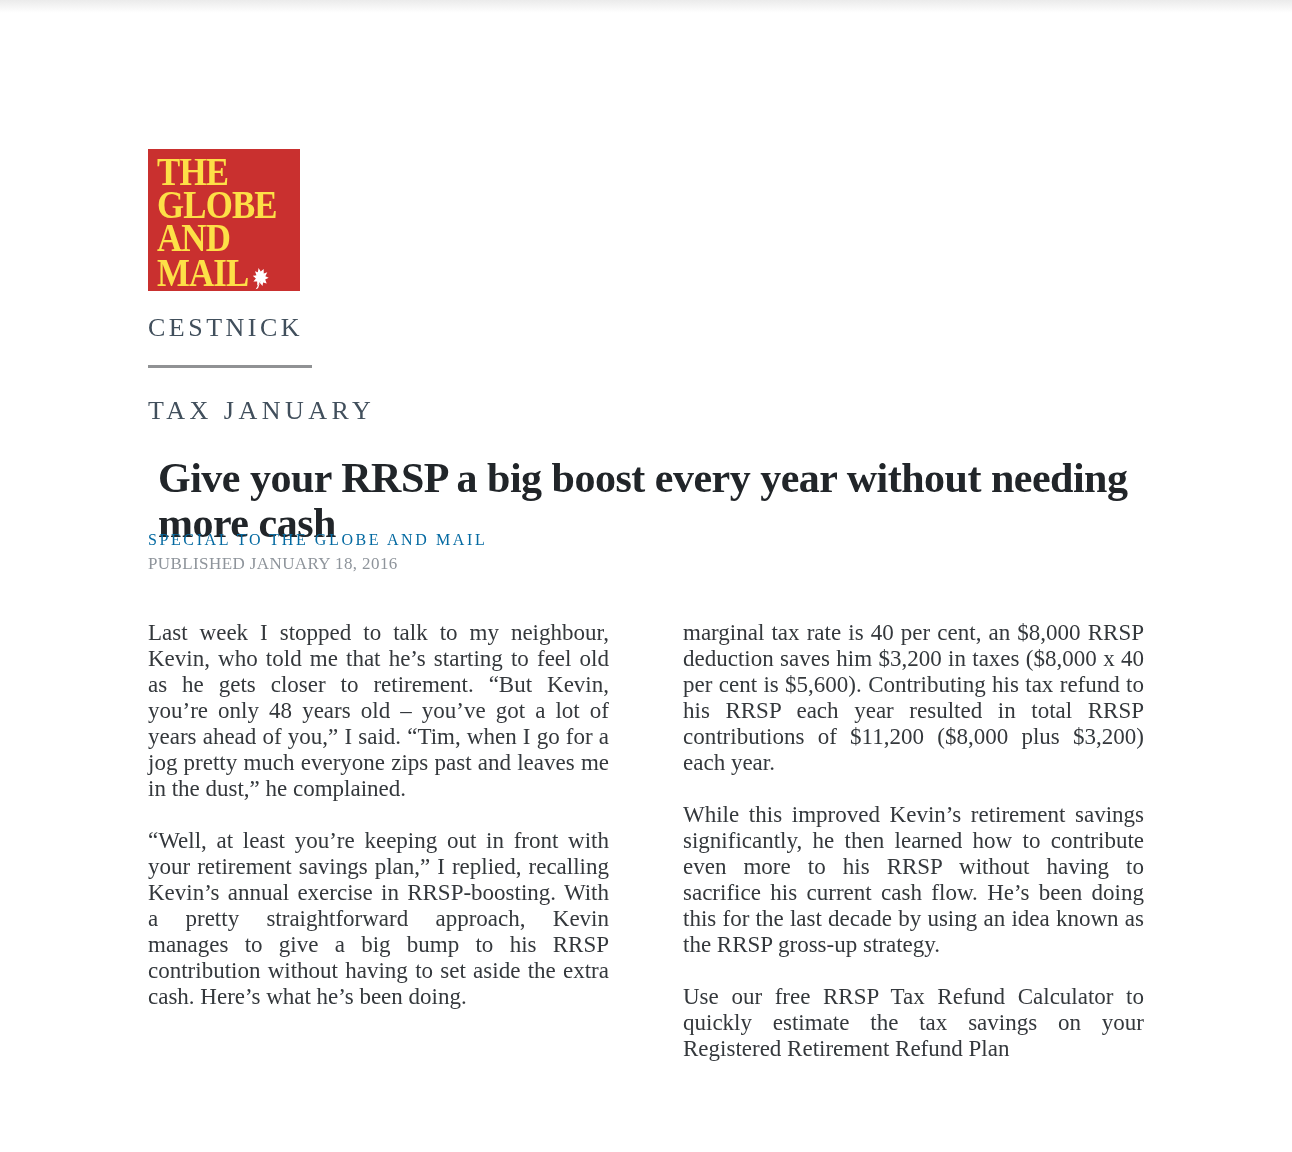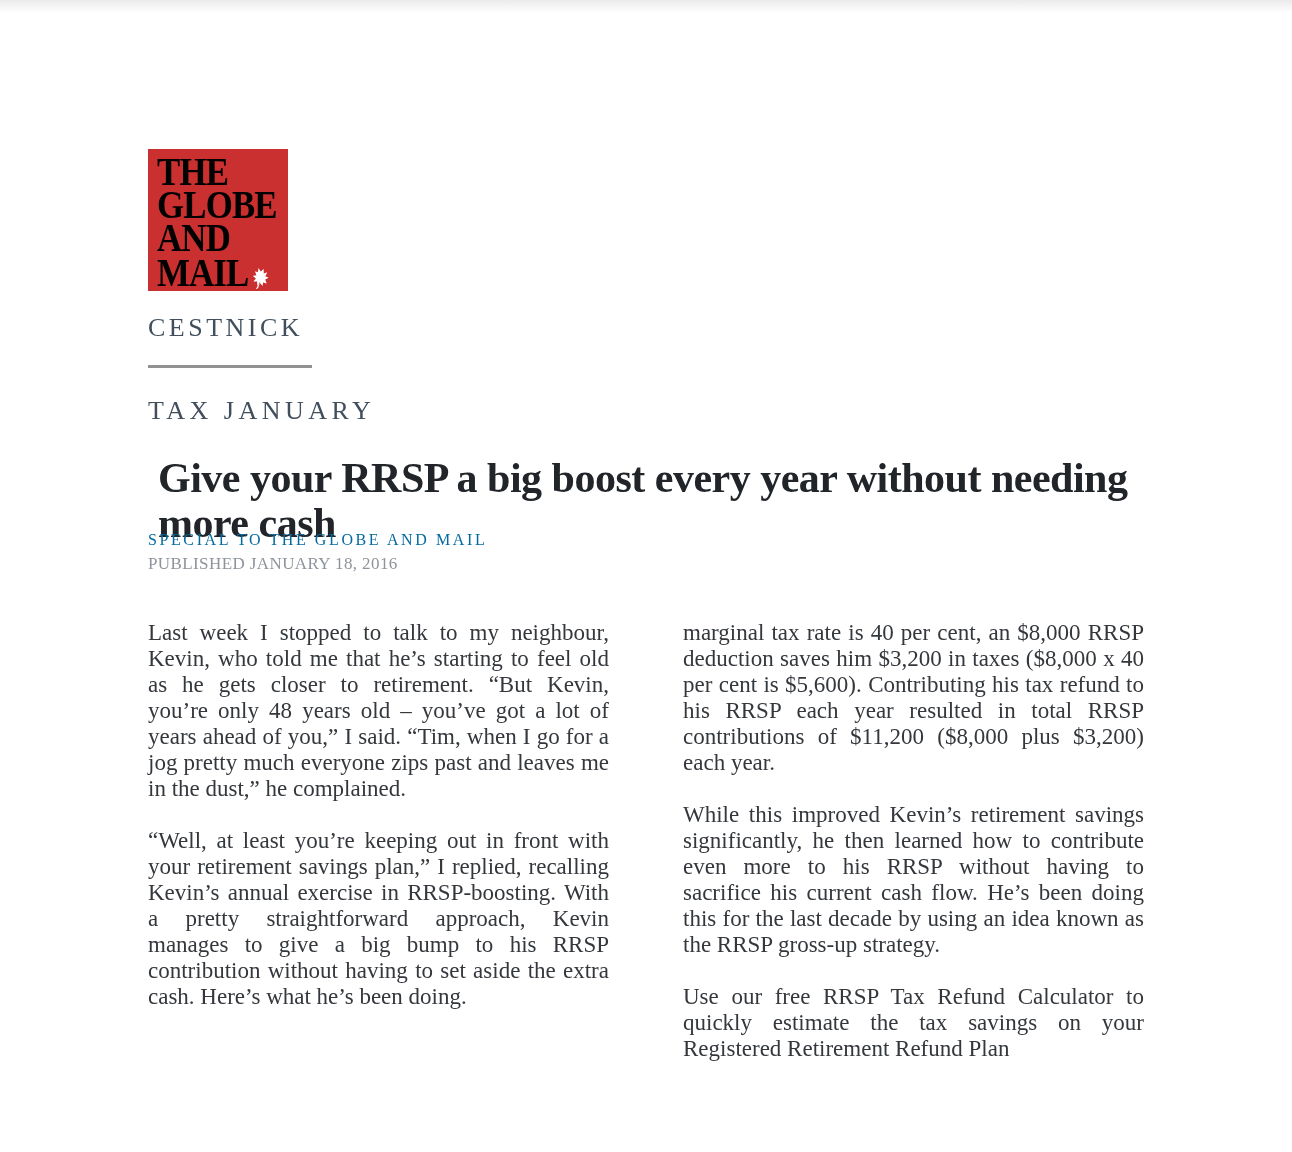--- a/index.html
+++ b/index.html
@@ -22,24 +22,24 @@
   .top-fade {
     position: absolute;
     top: 0; left: 0; right: 0;
     height: 13px;
     background: linear-gradient(#ebebeb, #ffffff);
   }
   .logo {
     position: absolute;
     left: 148px;
     top: 149px;
-    width: 140px;
+    width: 152px;
     height: 142px;
     background: #c9302f;
-    color: #000000;
+    color: #fde047;
     overflow: hidden;
   }
   .logo-text {
     position: absolute;
     left: 9px;
     top: 6px;
     font-weight: 700;
     font-size: 41px;
     line-height: 33px;
     letter-spacing: -1px;

